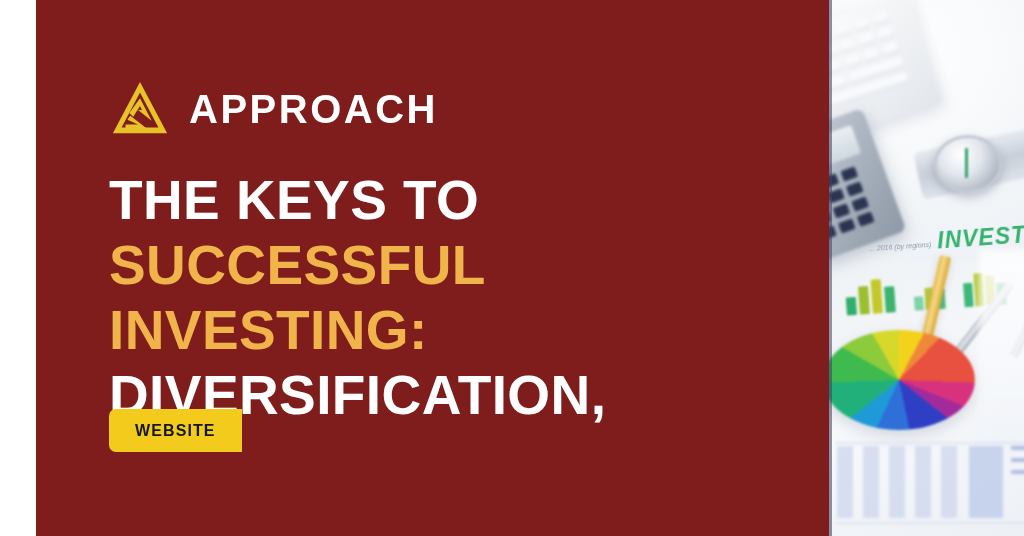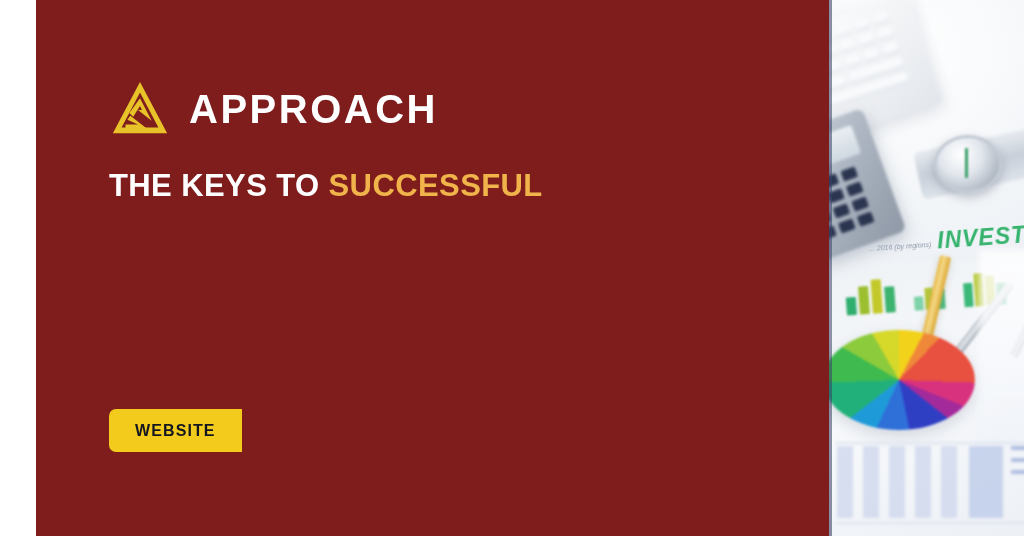--- a/index.html
+++ b/index.html
@@ -231,21 +231,21 @@
     color: #ffffff;
     line-height: 1;
   }
 
   
   .headline {
     position: absolute;
     left: 73px;
     top: 168px;
     width: 700px;
-    font-size: 31px;
+    font-size: 55px;
     font-weight: bold;
     line-height: 1.18;
     letter-spacing: 0.4px;
     color: #ffffff;
     text-transform: uppercase;
   }
   .headline .accent { color: #f0b44a; }
 
   
   .website-badge {
@@ -299,20 +299,23 @@
 
         <path d="M22 39 L40 53 L17 53 L17 48 L30 48 L19 43 Z" fill="#e8c229"></path>
       </svg>
       <div class="logo-word">APPROACH</div>
     </div>
 
     <div class="headline">
       <div>
         <span>THE KEYS TO </span><span class="accent">SUCCESSFUL</span>
       </div>
+      <div>
+        <span class="accent">INVESTING:</span><span> DIVERSIFICATION,</span>
+      </div>
     </div>
 
     <div class="website-badge">
       <div class="badge-label">WEBSITE</div>
     </div>
 
   </div>
 
   <div class="photo-panel">
 

